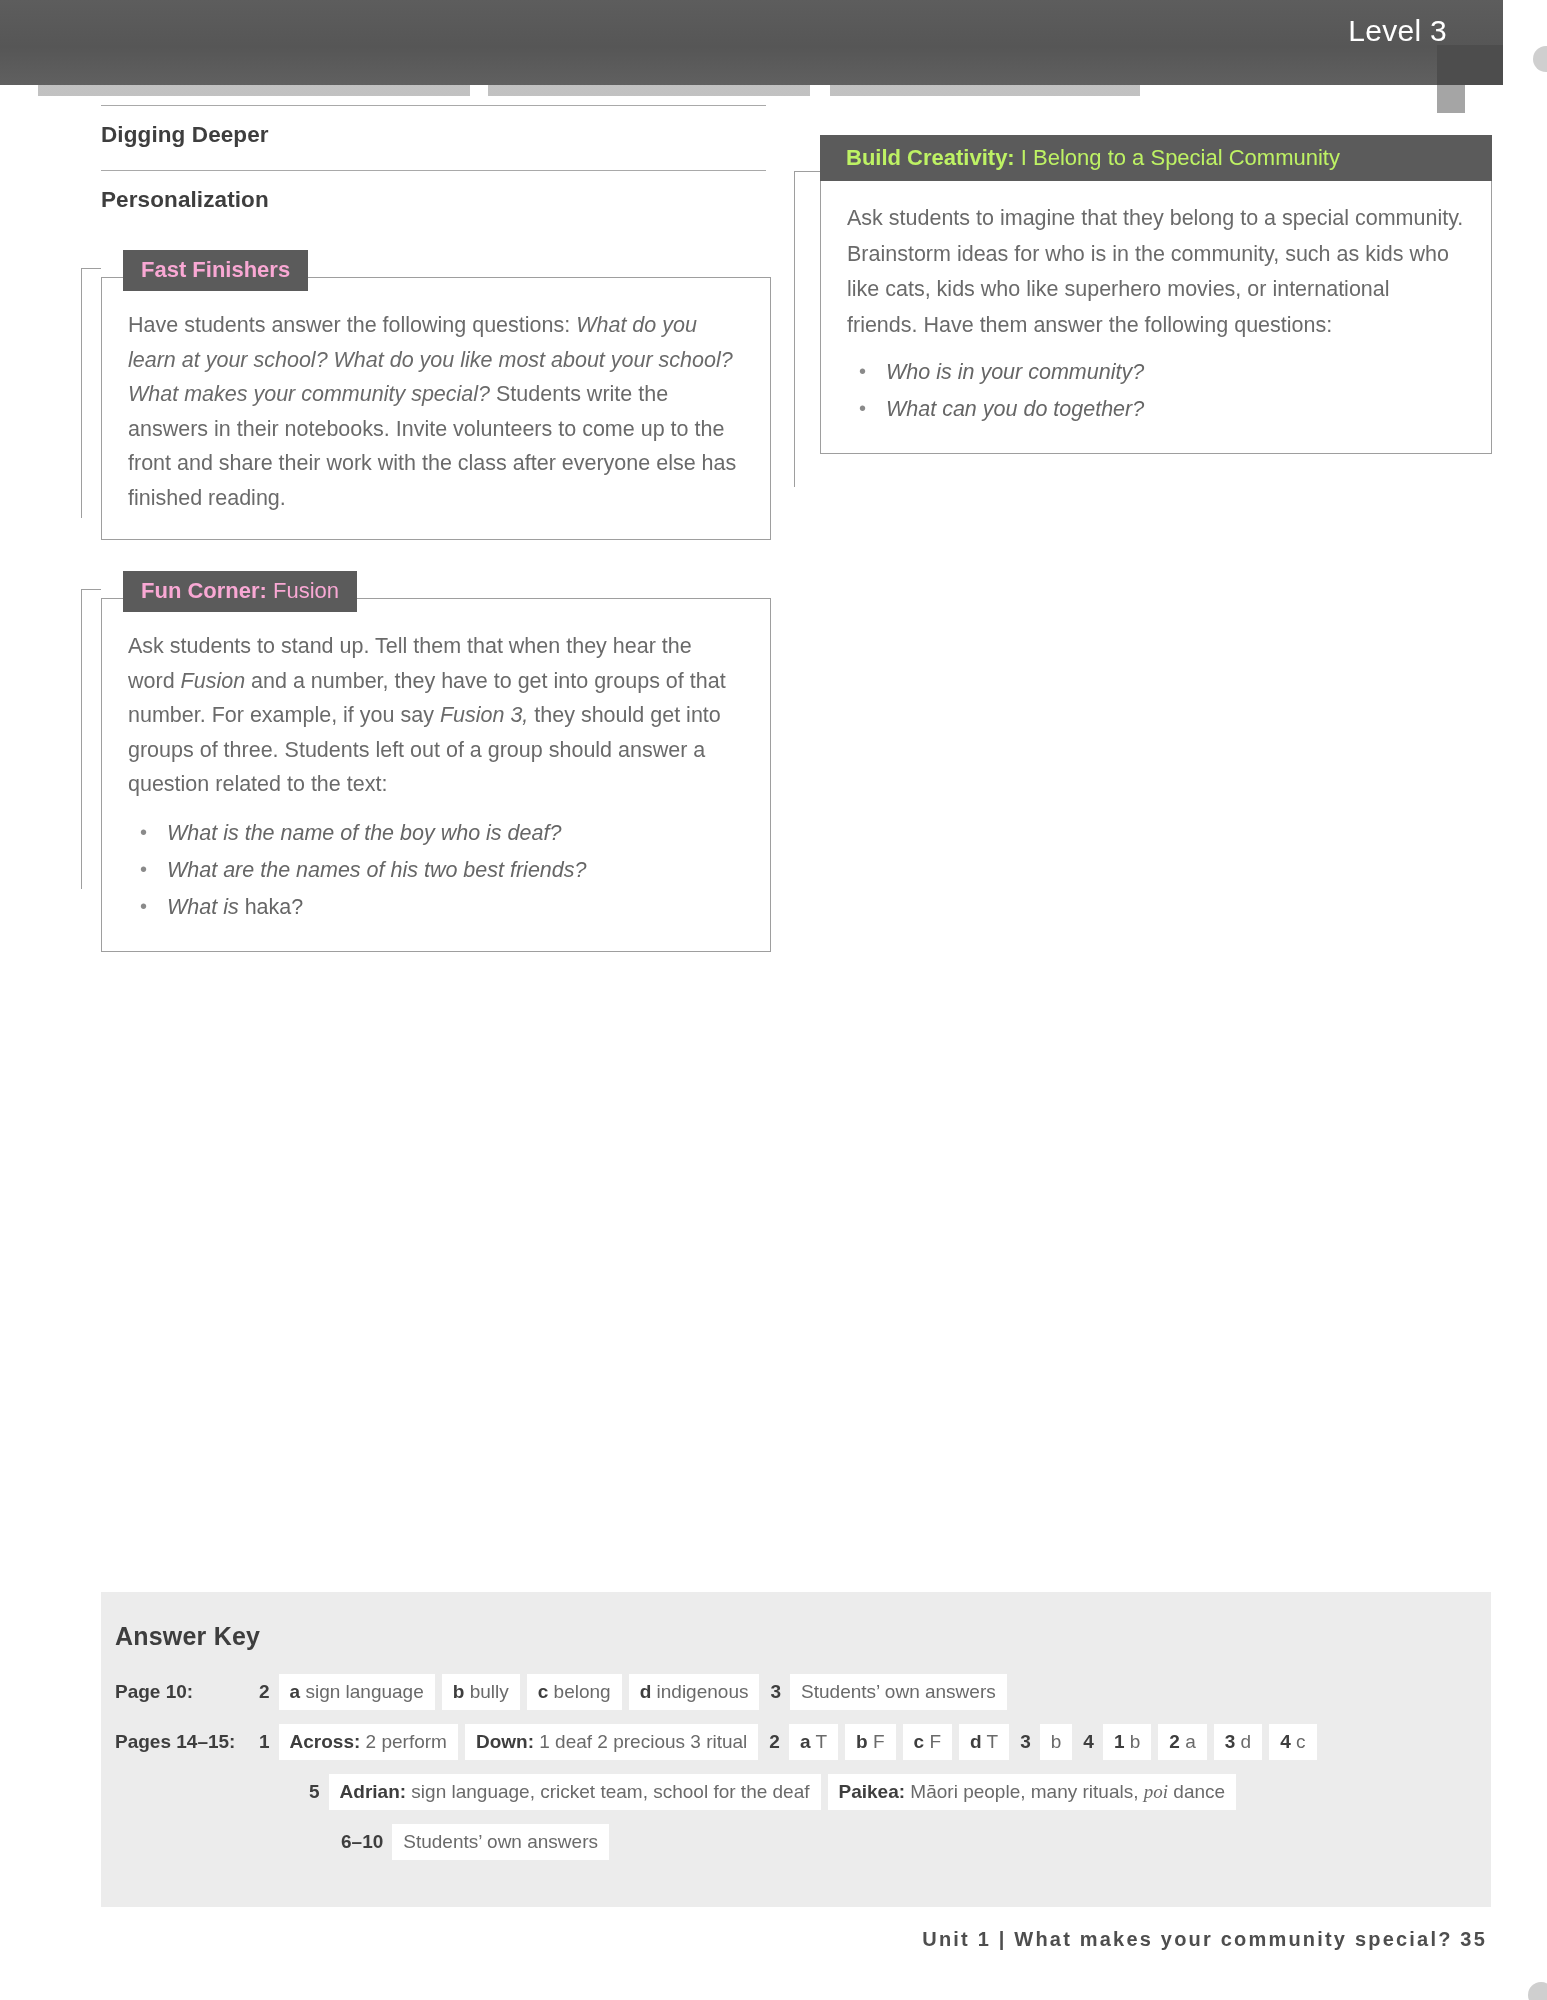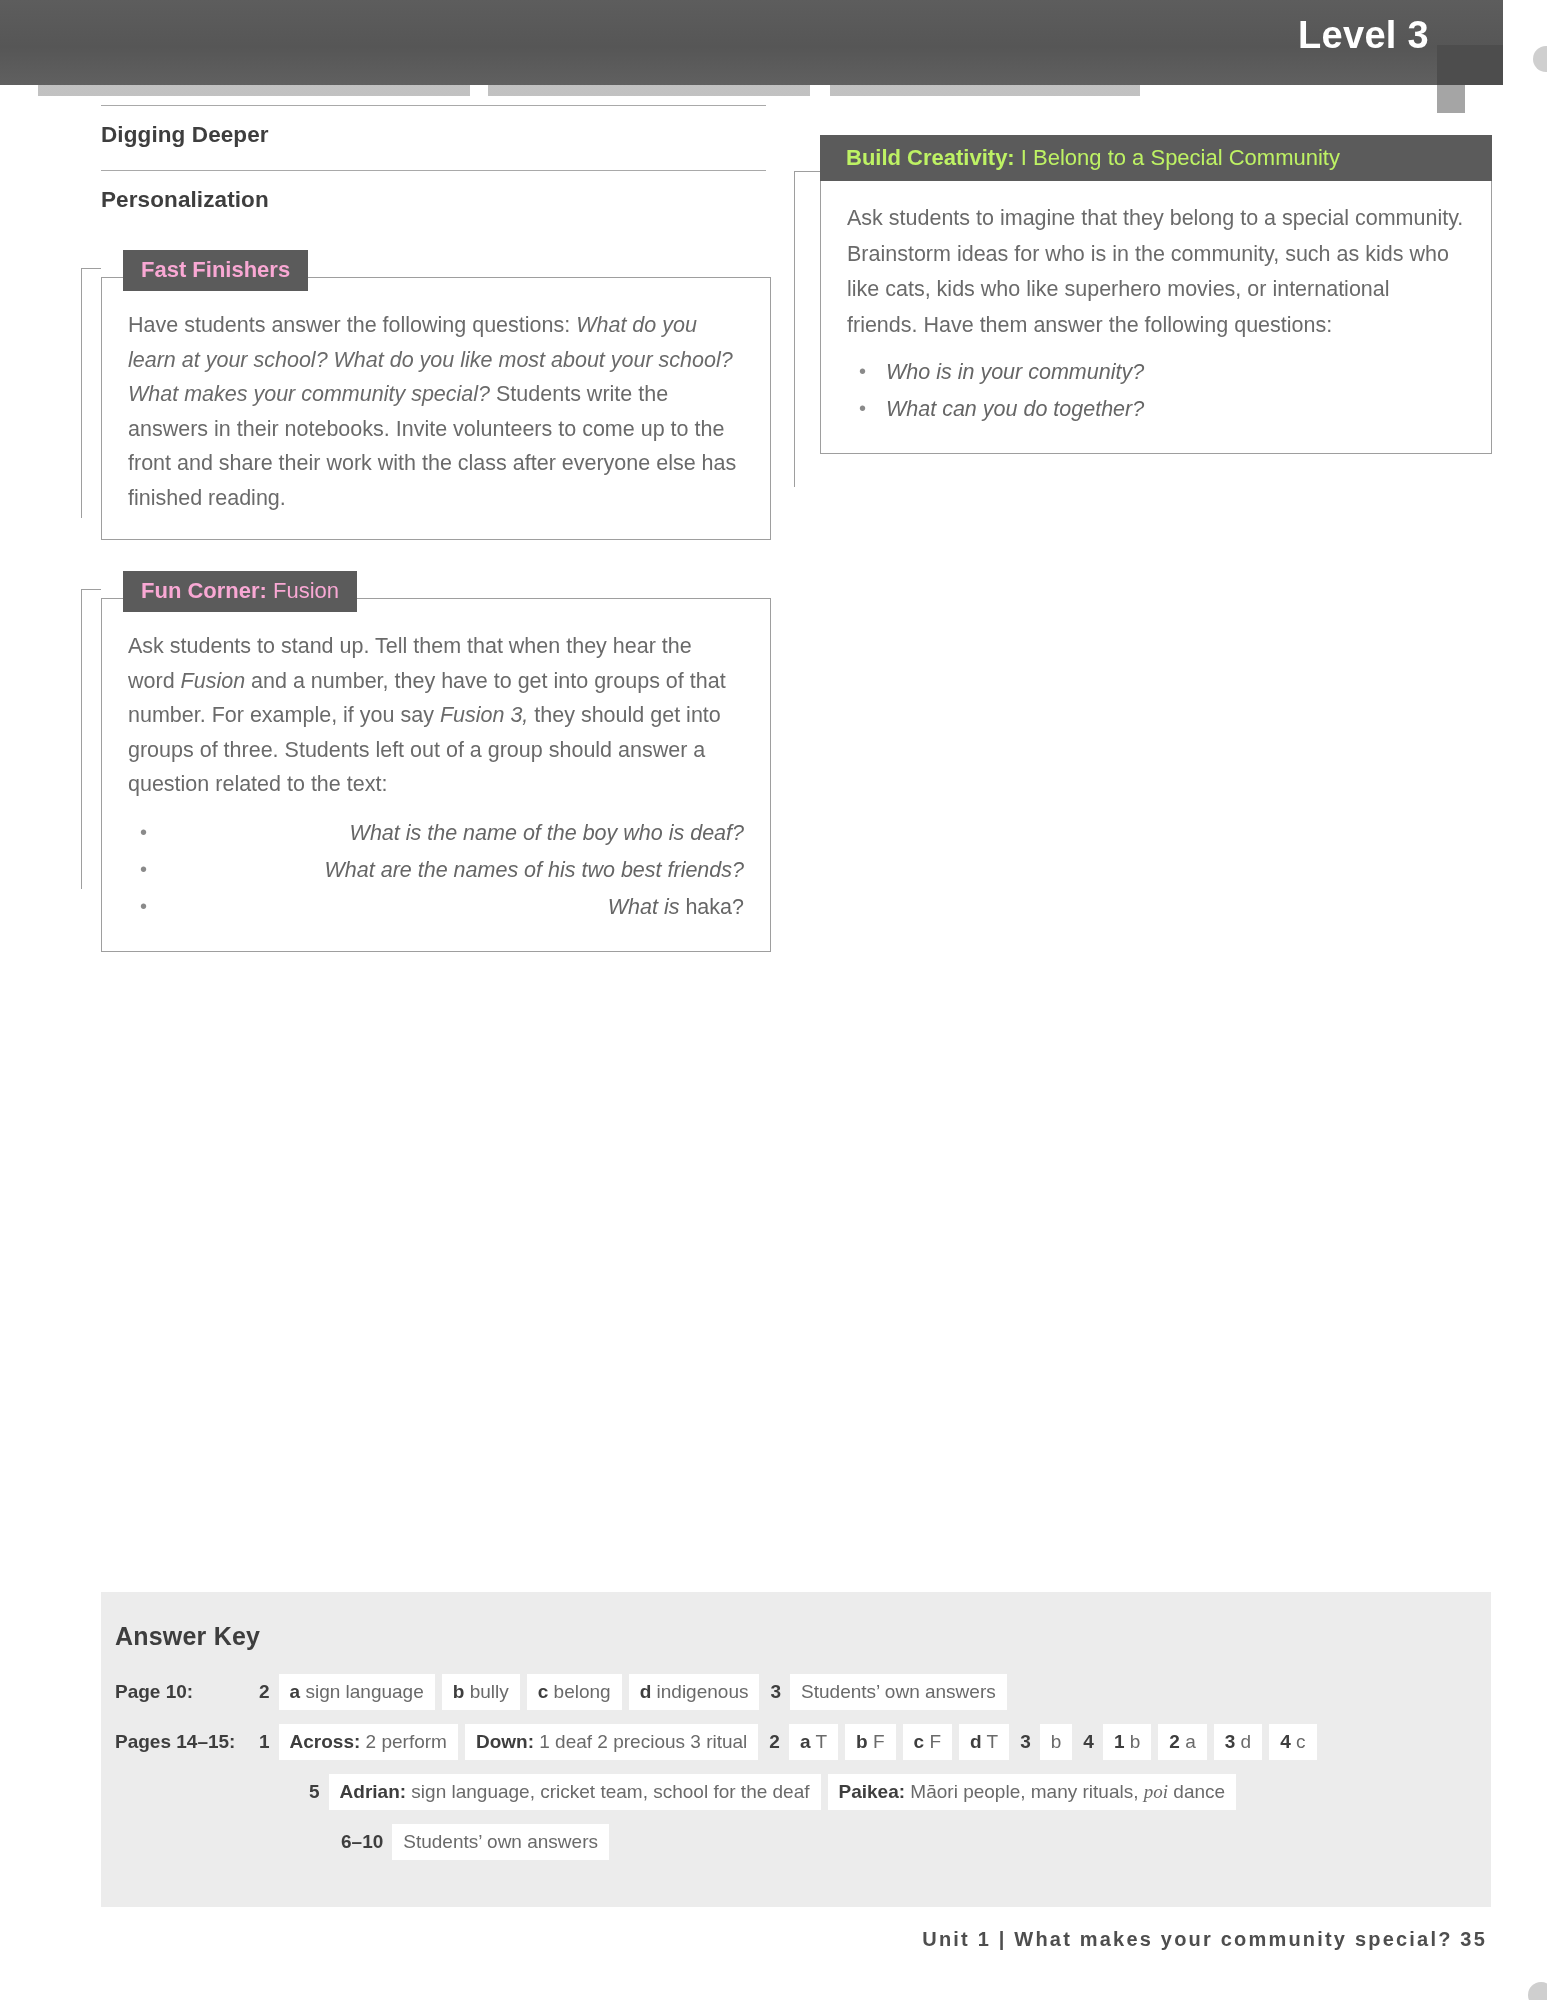--- a/index.html
+++ b/index.html
@@ -34,25 +34,25 @@
         #8f8f8f 38px, #8f8f8f 470px,
         #ffffff 470px, #ffffff 488px,
         #8f8f8f 488px, #8f8f8f 810px,
         #ffffff 810px, #ffffff 830px,
         #8f8f8f 830px, #8f8f8f 1140px,
         #ffffff 1140px, #ffffff 1460px);
     opacity: .55;
   }
   .band-title {
     position: absolute;
-    right: 74px;
+    right: 56px;
     top: 14px;
     color: #ffffff;
-    font-size: 38px;
-    font-weight: bold;
+    font-size: 30px;
+    font-weight: normal;
     letter-spacing: .3px;
   }
   .tab-right-dark {
     position: absolute;
     left: 1437px; top: 45px;
     width: 66px; height: 40px;
     background: #4d4d4d;
   }
   .tab-right-mid {
     position: absolute;
@@ -301,21 +301,21 @@
 
   <div class="tabbed-box" style="margin-top:58px;">
     <div class="ff-stub" style="height:300px;"></div>
     <div class="tab">
       <span>Fun Corner:</span><span class="reg"> Fusion</span>
     </div>
     <div class="frame">
       <div class="body-text">
         <span>Ask students to stand up. Tell them that when they hear the word </span><i>Fusion</i><span> and a number, they have to get into groups of that number. For example, if you say </span><i>Fusion 3,</i><span> they should get into groups of three. Students left out of a group should answer a question related to the text:</span>
       </div>
-      <ul class="q-list" style="margin-top:14px;text-align:right;">
+      <ul class="q-list" style="margin-top:14px;">
         <li>What is the name of the boy who is deaf?</li>
         <li>What are the names of his two best friends?</li>
         <li><span>What is </span><span style="font-style:normal">haka?</span></li>
       </ul>
     </div>
   </div>
 
 </div>
 
 <div class="col-right">

